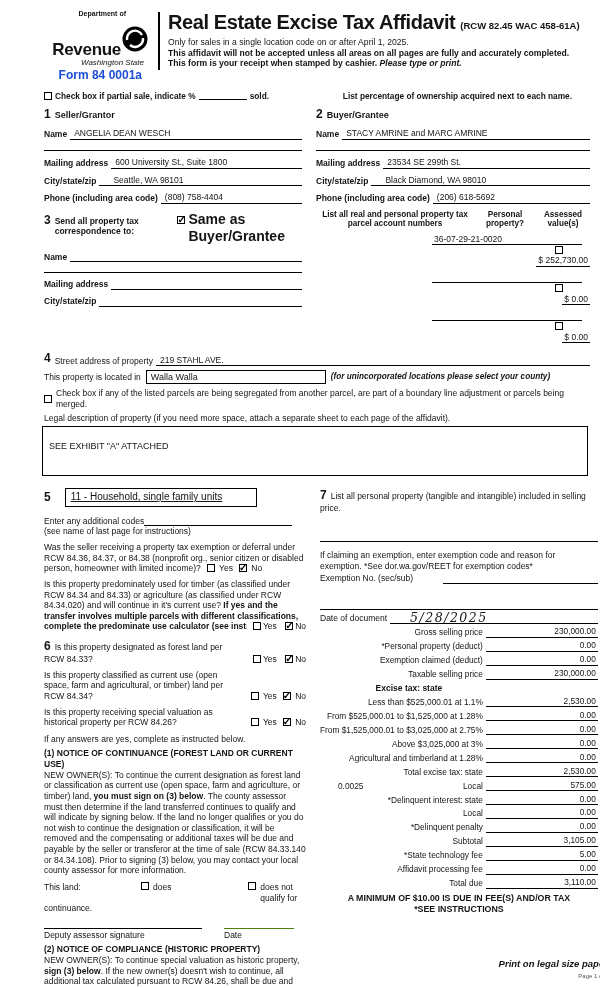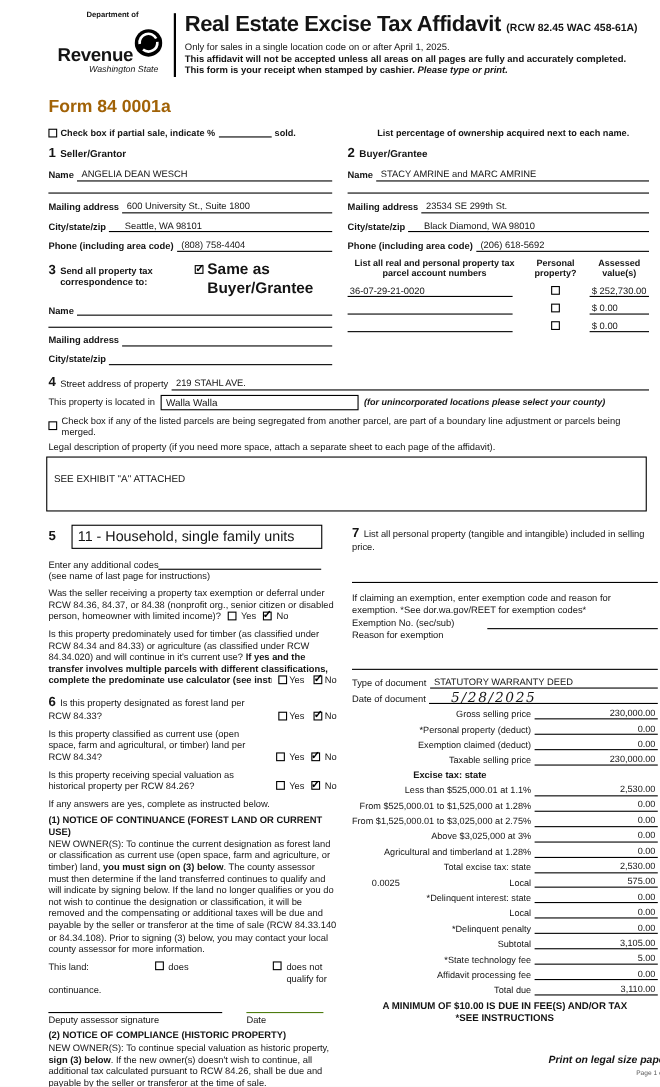--- a/index.html
+++ b/index.html
@@ -8,21 +8,21 @@
           color:#141414; font-size:8.5px; line-height:1.25; margin:0 auto; }
   .inner { padding:10px 10px 0 44px; }
 
   
   .hdr { display:flex; align-items:flex-start; margin-bottom:8px; }
   .logo-block { width:112px; text-align:right; padding-right:8px; }
   .dept-small { font-size:7px; font-weight:bold; padding-right:22px; }
   .rev-row { display:flex; justify-content:flex-end; align-items:center; }
   .rev-name { font-size:17px; font-weight:bold; letter-spacing:-.3px;margin-top:20px; }
   .wa-state { font-style:italic; font-size:8px; padding-right:4px; margin-top:-2px;}
-  .form-no { font-size:16px; font-weight:bold; color:#a16207; margin-top:20px; padding-right:6px; white-space:nowrap;}
+  .form-no { font-size:12px; font-weight:bold; color:#1d4ed8; margin-top:0; padding-right:6px; white-space:nowrap;}
   .hdr-divider { width:0; border-left:2px solid #000; height:58px; margin:2px 8px 0 2px; }
   .title-block { flex:1; }
   .title-line { display:flex; align-items:baseline; gap:5px; }
   .main-title { font-size:20px; font-weight:bold; letter-spacing:-.4px; white-space:nowrap;}
   .title-ref { font-size:9.5px; font-weight:bold; white-space:nowrap;}
   .sub1 { font-size:8.6px; margin-top:2px; }
   .sub2, .sub3 { font-size:8.6px; font-weight:bold; }
   .sub3 .it { font-style:italic; }
 
   
@@ -44,41 +44,41 @@
   .colL { width:258px; flex:none; }
   .colR { flex:1; padding-left:14px; }
 
   .sec-head { display:flex; align-items:baseline; margin-top:4px;}
   .sec-head .h { font-weight:bold; font-size:9px; }
 
   
   .ptable { margin-top:6px; }
   .phead { display:flex; text-align:center; font-weight:bold; font-size:8.2px; line-height:1.15;}
   .phead .c1 { width:158px; } .phead .c2 { width:62px; } .phead .c3 { flex:1; }
-  .prow { display:flex; align-items:flex-end; margin-top:5px; }
+  .prow { display:flex; align-items:flex-end; margin-top:5px;flex-direction:column; }
   .prow .c1 { width:150px; border-bottom:1px solid #000; padding:0 2px; margin-right:8px; height:11px;}
   .prow .c2 { width:62px; text-align:center; }
   .prow .c3 { flex:1; border-bottom:1px solid #000; padding:0 2px; height:11px;}
 
   
   .sec4row1 { display:flex; align-items:flex-end; margin-top:8px;}
   .located-row { display:flex; align-items:center; margin-top:4px; gap:5px;}
   .county-box { width:180px; border:1.2px solid #000; padding:1px 4px; height:14px; font-size:9px;}
   .located-note { font-style:italic; font-weight:bold; font-size:8.2px;}
   .seg-row { display:flex; align-items:center; gap:4px; margin-top:4px; }
   .legal-label { margin-top:3px; }
   .legal-box { border:1.4px solid #000; height:50px; margin-top:3px; padding:14px 0 0 6px; font-size:9px; margin-left:-2px; margin-right:2px;}
 
   
   .cols56 { display:flex; margin-top:6px; }
   .colQ { width:268px; flex:none; padding-right:6px;}
   .colM { flex:1; padding-left:8px; }
 
   .code-row { display:flex; align-items:center; gap:10px; }
-  .code-box { border:1.4px solid #000; width:228px; padding:2px 5px; font-size:13px; }
+  .code-box { border:1.4px solid #000; width:192px; padding:2px 5px; font-size:10px;text-decoration:underline; }
   .addl-row { display:flex; align-items:flex-end; margin-top:9px;}
   .addl-fill { flex:1; border-bottom:1px solid #000; height:9px; margin-right:14px;}
   .q { margin-top:5px; }
   .yn { white-space:nowrap; }
   .yn .cb { margin:0 2px 0 6px; }
   .qflex { display:flex; margin-top:5px; }
   .qflex .qt { flex:1; padding-right:4px;}
   .qflex .yn { align-self:flex-end; }
   .anyyes { margin-top:6px; }
   .nheading { font-weight:bold; margin-top:4px; }
@@ -362,28 +362,23 @@
         <span class="qt"><span class="secnum">7</span><span>List all personal property (tangible and intangible) included in selling price.</span></span>
       </div>
       <div class="ans-line"></div>
 
       <div class="exm" style="margin-top:8px;">
         <div>If claiming an exemption, enter exemption code and reason for exemption. *See dor.wa.gov/REET for exemption codes*</div>
         <div class="exno-row">
           <span>Exemption No. (sec/sub)</span>
           <span class="exno-fill"></span>
         </div>
-        <div>Reason for exemption</div>
         <div class="reason-line"></div>
       </div>
 
-      <div class="doc-row" style="margin-top:6px;">
-        <span class="dl">Type of document</span>
-        <span class="dv">STATUTORY WARRANTY DEED</span>
-      </div>
       <div class="doc-row" style="margin-top:3px;">
         <span class="dl">Date of document</span>
         <span class="dv hand" style="padding-left:20px;">5/28/2025</span>
       </div>
 
       <div>
         <div class="mrow">
               <span class="mlabel">Gross selling price</span>
               <span class="mfill">230,000.00</span>
             </div>

